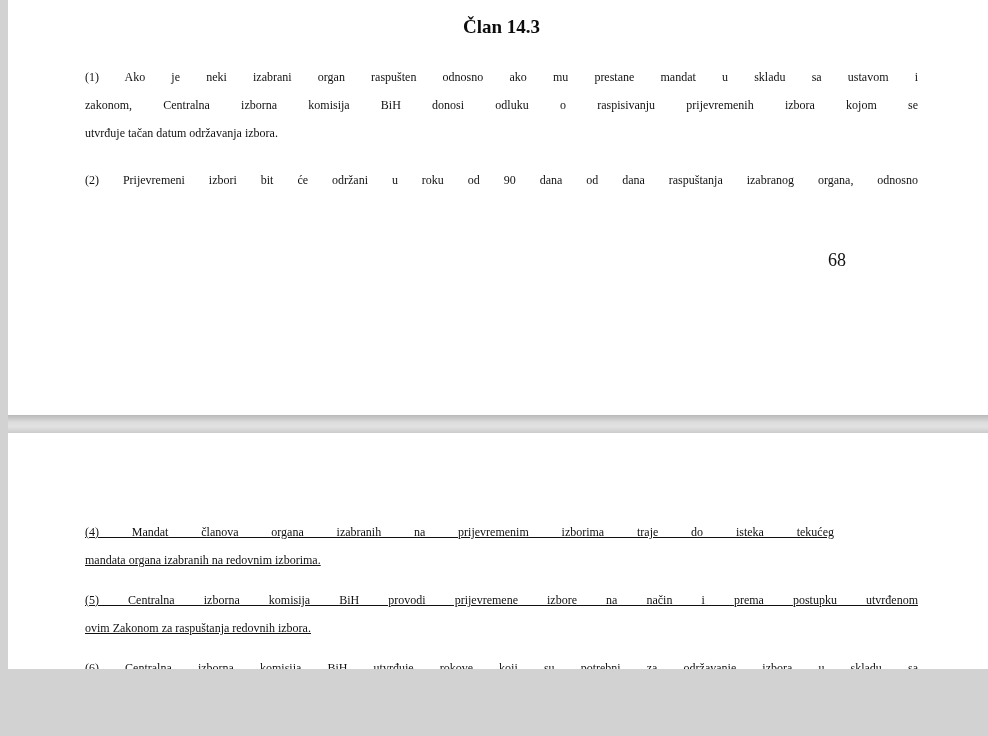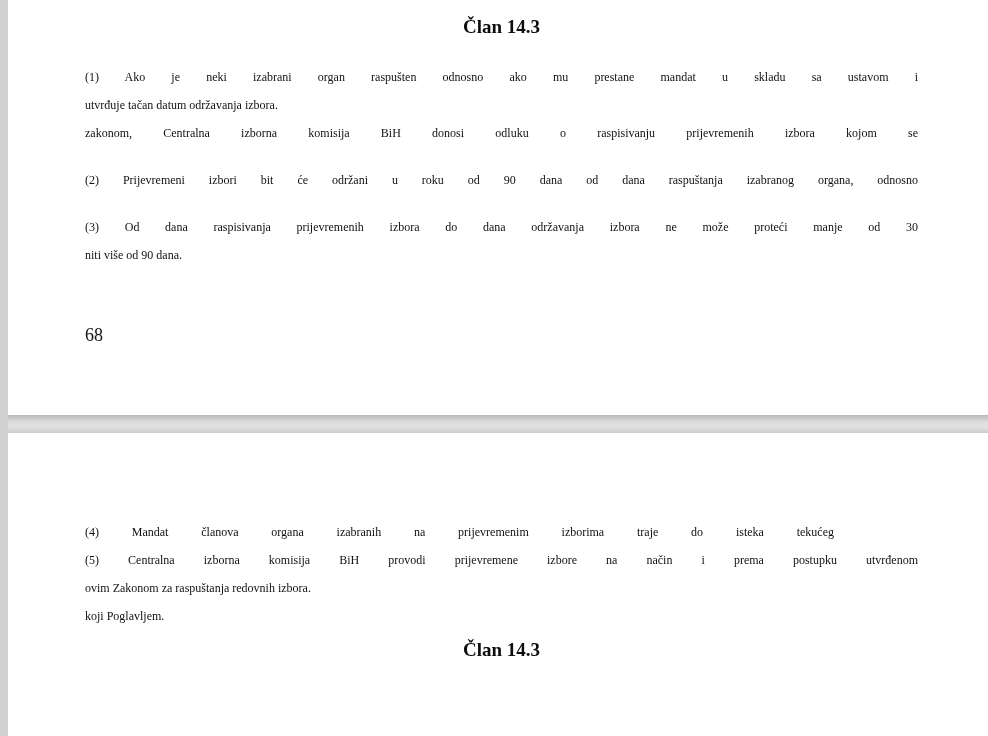--- a/index.html
+++ b/index.html
@@ -34,22 +34,23 @@
   .page-gap {
     position: absolute;
     left: 8px;
     top: 415px;
     width: 980px;
     height: 18px;
     background: linear-gradient(180deg, #b9b9b9 0%, #dcdcdc 40%, #e2e2e2 65%, #cccccc 100%);
   }
   .page2 {
     top: 433px;
-    height: 303px;
+    height: 236px;
     padding: 85px 70px 0 77px;
+    text-decoration: underline;
   }
   .doc-heading {
     text-align: center;
     font-weight: bold;
     font-size: 19px;
     line-height: 24px;
     color: #0d0d0d;
   }
   .page1 .doc-heading { margin-bottom: 24px; }
   .page2 .doc-heading { margin-top: 8px; }
@@ -57,63 +58,62 @@
   .line {
     font-size: 12px;
     line-height: 28px;
     white-space: normal;
   }
   .line.just {
     text-align: justify;
     text-align-last: justify;
   }
   .page1 .para + .para { margin-top: 19px; }
-  .page2 .para + .para { }
+  .page2 .para + .para { margin-top: 12px; }
   .page-number-row {
     margin-top: 52px;
+    text-align: right;
     padding-right: 72px;
     font-size: 18px;
     line-height: 28px;
   }
 </style>
 </head>
 <body>
 
 <div class="viewport">
 
   <div class="page page1">
     <div class="doc-heading">Član 14.3</div>
     <div>
         <div class="para">
           <div class="line just">(1) Ako je neki izabrani organ raspušten odnosno ako mu prestane mandat u skladu sa ustavom i</div>
+          <div class="line just">zakonom, Centralna izborna komisija BiH donosi odluku o raspisivanju prijevremenih izbora kojom se</div>
           <div class="line">utvrđuje tačan datum održavanja izbora.</div>
-          <div class="line just">zakonom, Centralna izborna komisija BiH donosi odluku o raspisivanju prijevremenih izbora kojom se</div>
         </div>
         <div class="para">
           <div class="line just">(2) Prijevremeni izbori bit će održani u roku od 90 dana od dana raspuštanja izabranog organa, odnosno</div>
-        </div>
-        <div class="para">
-          <div class="line just">(3) Od dana raspisivanja prijevremenih izbora do dana održavanja izbora ne može proteći manje od 30</div>
-          <div class="line">niti više od 90 dana.</div>
         </div>
       </div>
     <div class="page-number-row">68</div>
   </div>
 
   <div class="page-gap"></div>
 
   <div class="page page2">
     <div>
         <div class="para" style="width: 749px;">
           <div class="line just">(4) Mandat članova organa izabranih na prijevremenim izborima traje do isteka tekućeg</div>
+          <div class="line">mandata organa izabranih na redovnim izborima.</div>
         </div>
         <div class="para">
           <div class="line just">(5) Centralna izborna komisija BiH provodi prijevremene izbore na način i prema postupku utvrđenom</div>
           <div class="line">ovim Zakonom za raspuštanja redovnih izbora.</div>
         </div>
         <div class="para">
+          <div class="line just">(6) Centralna izborna komisija BiH utvrđuje rokove koji su potrebni za održavanje izbora u skladu sa</div>
           <div class="line">koji Poglavljem.</div>
         </div>
       </div>
     <div class="doc-heading">Član 14.3</div>
   </div>
 
 </div>
 
 </body></html>

